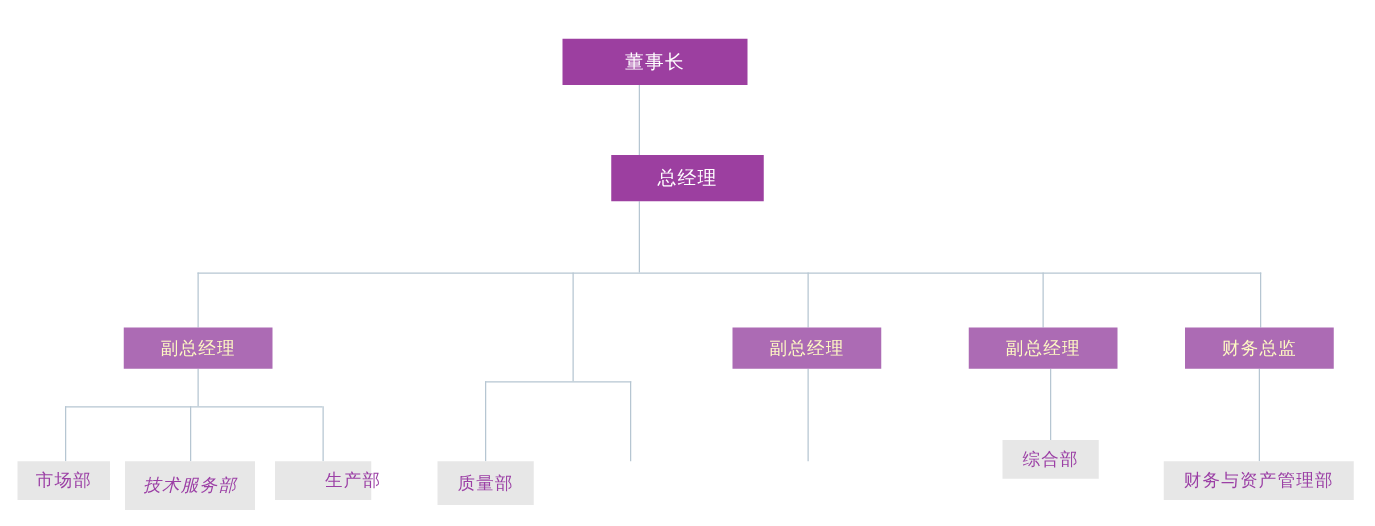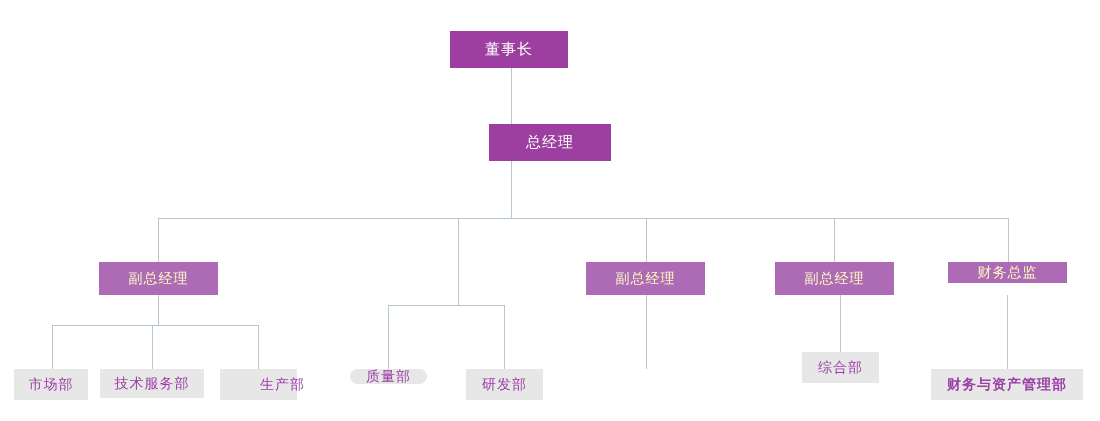--- a/index.html
+++ b/index.html
@@ -67,66 +67,63 @@
   <div class="line vline" style="left:258px;top:325px;height:44px;"></div>
 
   <div class="line hline" style="left:388px;top:305px;width:117px;"></div>
   <div class="line vline" style="left:388px;top:305px;height:64px;"></div>
   <div class="line vline" style="left:504px;top:305px;height:64px;"></div>
 
   <div class="line vline" style="left:646px;top:295px;height:74px;"></div>
   <div class="line vline" style="left:840px;top:295px;height:74px;"></div>
   <div class="line vline" style="left:1007px;top:295px;height:74px;"></div>
 
-  <div class="node lvl0" style="left:450px;top:31px;width:118px;height:37px;">
+  <div class="node lvl0" style="left:450px;top:31px;width:148px;height:37px;">
     <span>董事长</span>
   </div>
 
   <div class="node lvl1" style="left:450px;top:124px;width:122px;height:37px;">
     <span>总经理</span>
   </div>
 
   <div class="node lvl2" style="left:99px;top:262px;width:119px;height:33px;">
     <span>副总经理</span>
   </div>
 
   <div class="node lvl2" style="left:586px;top:262px;width:119px;height:33px;">
     <span>副总经理</span>
   </div>
 
   <div class="node lvl2" style="left:775px;top:262px;width:119px;height:33px;">
     <span>副总经理</span>
   </div>
 
-  <div class="node lvl2" style="left:948px;top:262px;width:119px;height:21px;">
+  <div class="node lvl2" style="left:948px;top:262px;width:119px;height:33px;">
     <span>财务总监</span>
   </div>
 
   <div class="node lvl3" style="left:14px;top:369px;width:74px;height:31px;">
     <span>市场部</span>
   </div>
 
-  <div class="node lvl3" style="left:100px;top:369px;width:104px;height:29px;">
+  <div class="node lvl3" style="left:100px;top:369px;width:104px;height:39px;font-style:italic;">
     <span>技术服务部</span>
   </div>
 
   <div class="node lvl3" style="left:220px;top:369px;width:77px;height:31px;padding-left:48px;">
     <span>生产部</span>
   </div>
 
-  <div class="node lvl3" style="left:350px;top:369px;width:77px;height:15px;border-radius:10px;">
+  <div class="node lvl3" style="left:350px;top:369px;width:77px;height:35px;">
     <span>质量部</span>
   </div>
 
-  <div class="node lvl3" style="left:466px;top:369px;width:77px;height:31px;">
-    <span>研发部</span>
-  </div>
 
 
   <div class="node lvl3" style="left:802px;top:352px;width:77px;height:31px;">
     <span>综合部</span>
   </div>
 
-  <div class="node lvl3" style="left:931px;top:369px;width:152px;height:31px;font-weight:bold;">
+  <div class="node lvl3" style="left:931px;top:369px;width:152px;height:31px;">
     <span>财务与资产管理部</span>
   </div>
 
 </div>
 
 </body></html>

